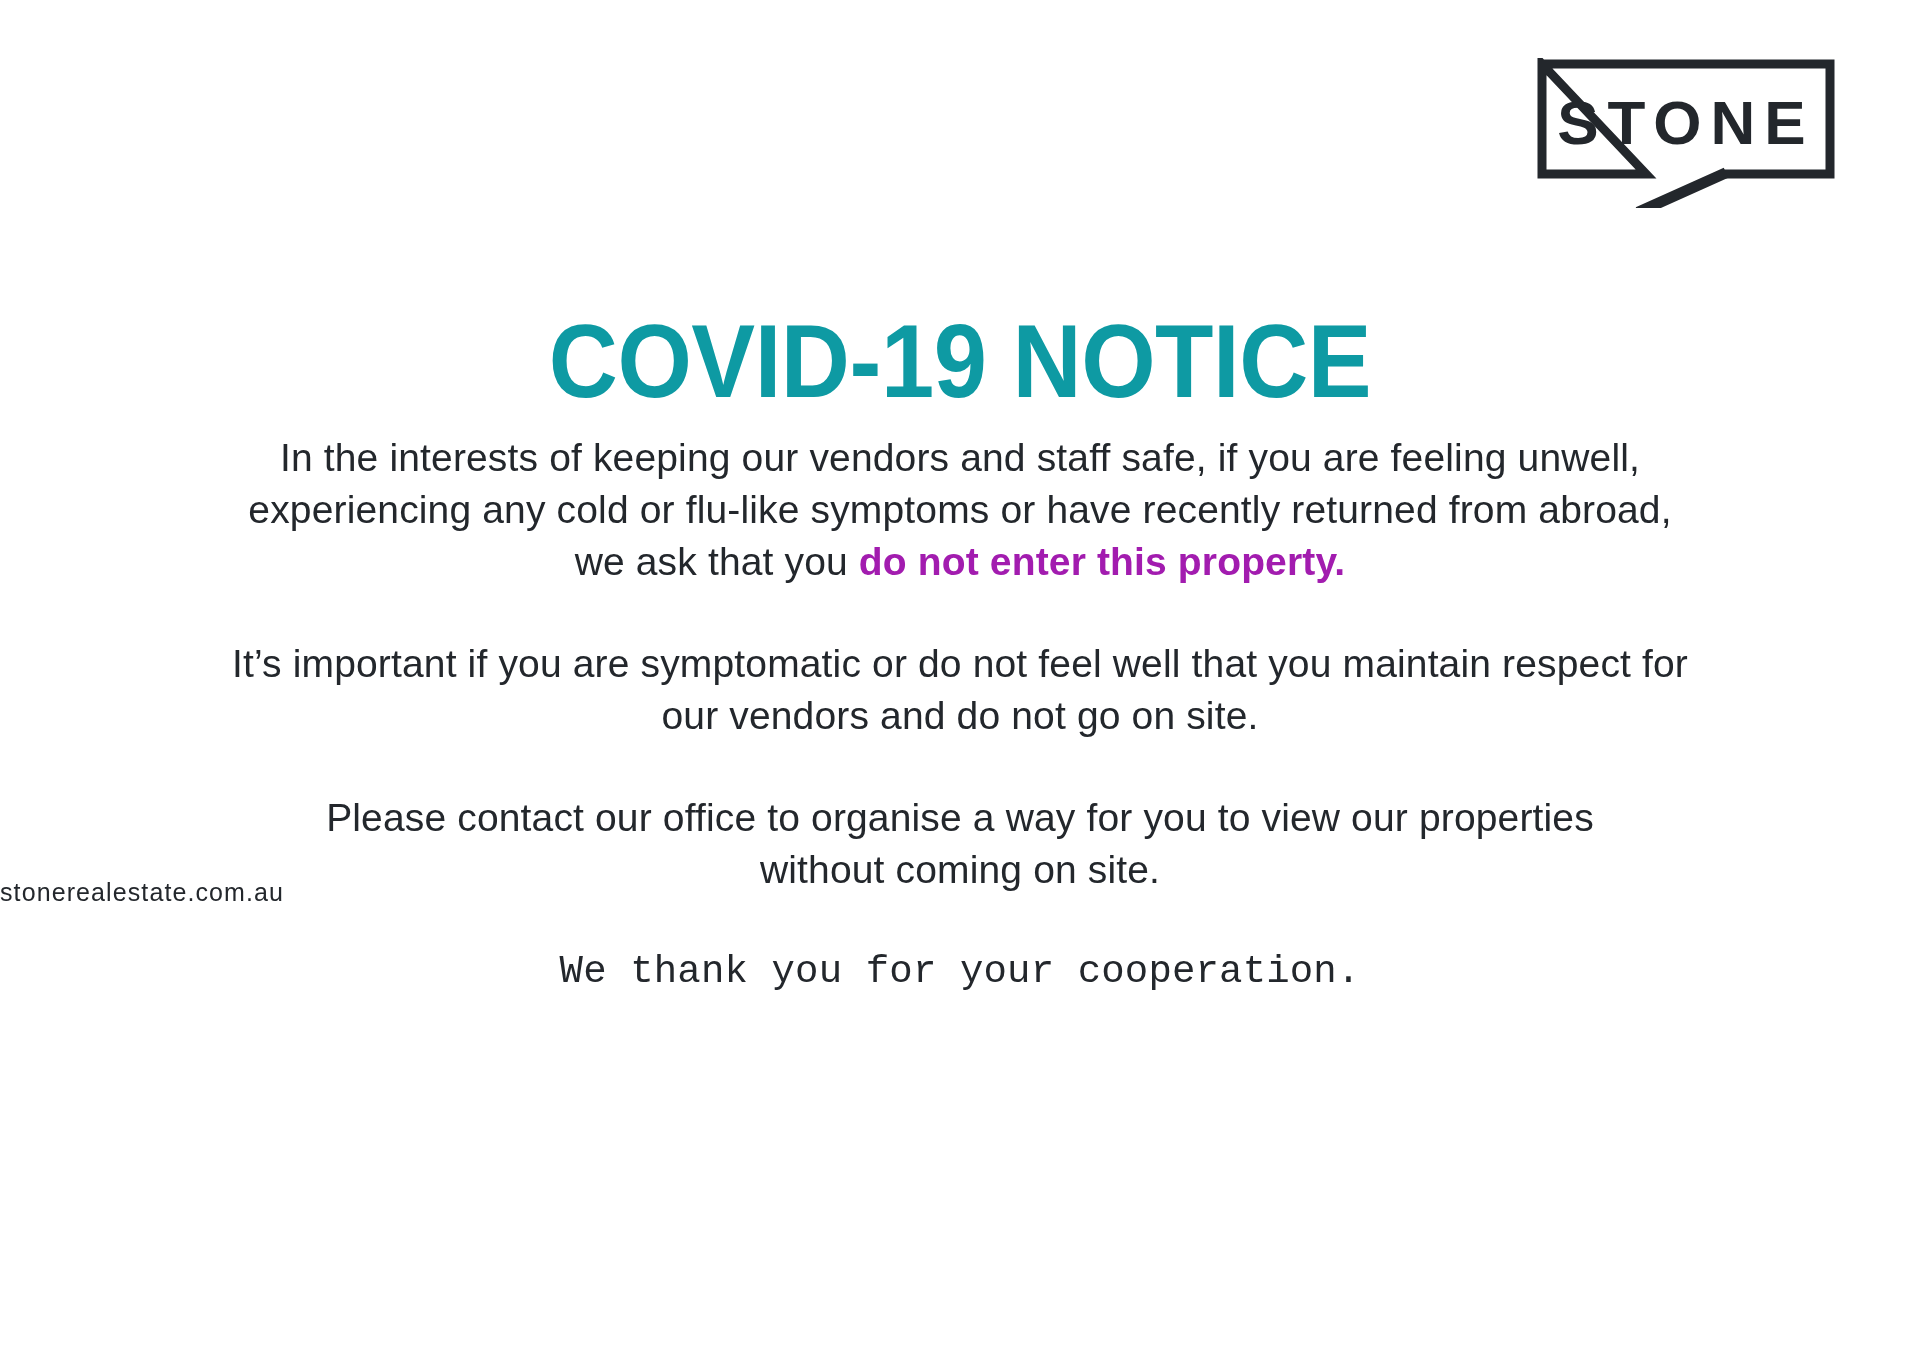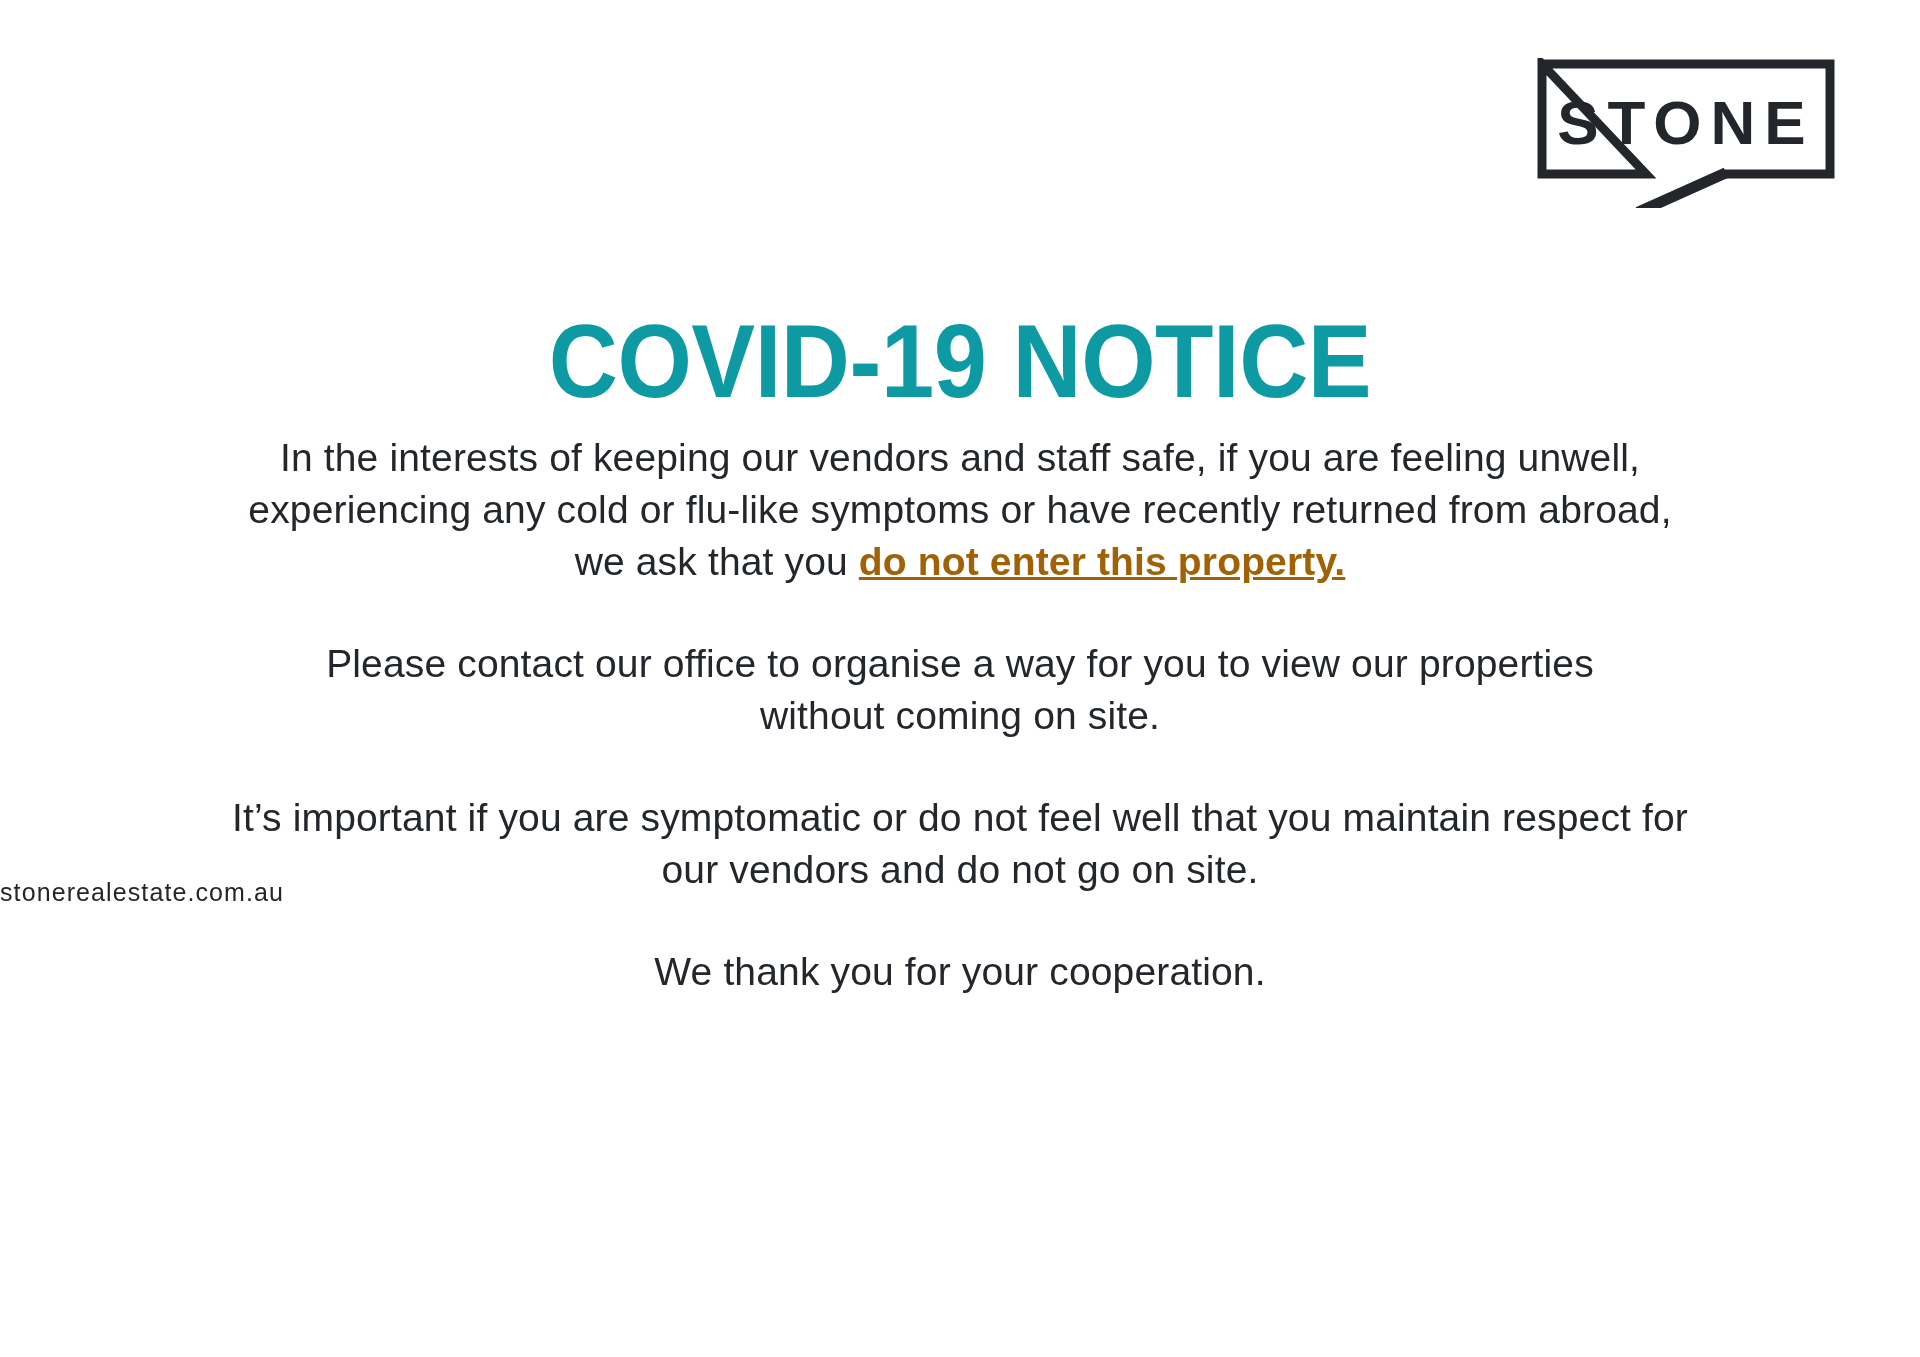--- a/index.html
+++ b/index.html
@@ -68,27 +68,26 @@
     line-height: 52px;
     color: #23272c;
     letter-spacing: 0.15px;
     margin: 0 0 50px 0;
     padding: 0 40px;
   }
   .para:last-child { margin-bottom: 0; }
   .para.p1 { width: 1560px; margin-left: auto; margin-right: auto; box-sizing: border-box; }
   .para.p2 { width: 1460px; margin-left: auto; margin-right: auto; box-sizing: border-box; }
   .para.p3 { width: 1580px; margin-left: auto; margin-right: auto; box-sizing: border-box; }
-  .para.p4 { width: 1400px; margin-left: auto; margin-right: auto; box-sizing: border-box; }
+  .para.p4 { width: 1400px; margin-left: auto; margin-right: auto; box-sizing: border-box; font-family: Liberation Mono, monospace; }
   .para.p5 { width: 1500px; margin-left: auto; margin-right: auto; box-sizing: border-box; }
 
   .accent {
-    color: #a16207;
+    color: #a21caf;
     font-weight: bold;
-    text-decoration: underline;
   }
 
   
   .footer {
     position: absolute;
     bottom: 78px;
     left: 0;
     width: 100%;
     text-align: left;
     font-family: "Liberation Sans Narrow", "Liberation Sans", sans-serif;
@@ -114,26 +113,26 @@
     </svg>
   </div>
 
   <h1 class="heading">COVID-19 NOTICE</h1>
 
   <div class="body-copy">
     <p class="para p1">
       <span>In the interests of keeping our vendors and staff safe, if you are feeling unwell, experiencing any cold or flu-like symptoms or have recently returned from abroad, we ask that you </span><span class="accent">do not enter this property.</span>
     </p>
 
+    <p class="para p3">
+      <span>It’s important if you are symptomatic or do not feel well that you maintain respect for our vendors and do not go on site.</span>
+    </p>
+
     <p class="para p2">
       <span>Please contact our office to organise a way for you to view our properties without coming on site.</span>
-    </p>
-
-    <p class="para p3">
-      <span>It’s important if you are symptomatic or do not feel well that you maintain respect for our vendors and do not go on site.</span>
     </p>
 
     <p class="para p4">
       <span>We thank you for your cooperation.</span>
     </p>
 
   </div>
 
   <div class="footer">stonerealestate.com.au</div>
 

